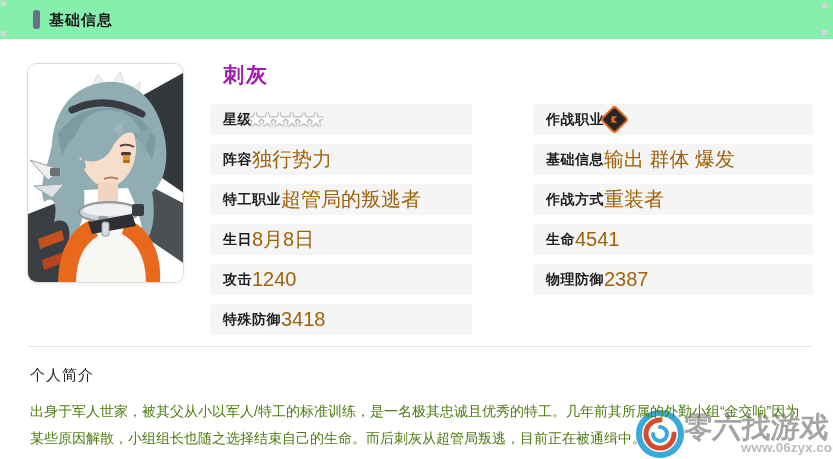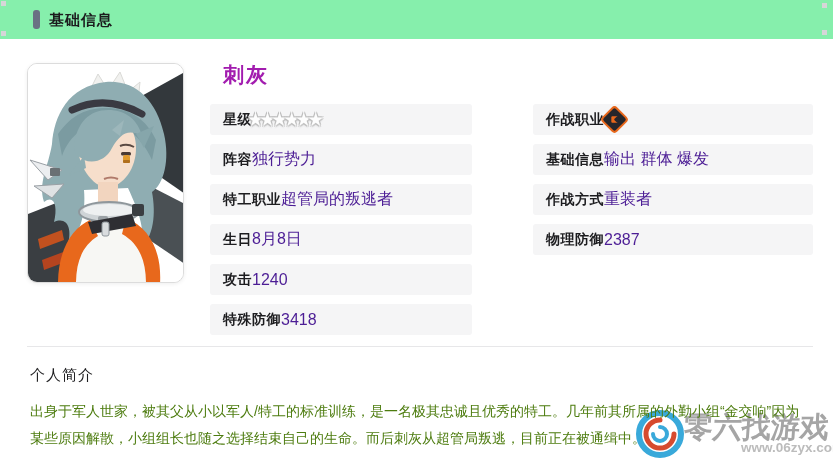--- a/index.html
+++ b/index.html
@@ -25,21 +25,21 @@
   
   .char-name{ position:absolute; left:223px; top:61px; font-size:21px; font-weight:bold; color:#a21caf; letter-spacing:2px; }
 
   
   .info-table{ position:absolute; top:104px; }
   .table-left{ left:210px; width:262px; }
   .table-right{ left:533px; width:280px; }
   .row{ height:31px; margin-bottom:9px; background:#f5f5f6; border-radius:3px;
     display:flex; align-items:center; justify-content:flex-start; padding:0 13px; }
   .lbl{ font-size:14px; font-weight:bold; color:#1d1d20; letter-spacing:.5px; }
-  .val{ font-size:16px; color:#4c1d95; text-align:right; }
+  .val{ font-size:20px; color:#a16207; text-align:right; }
 
   
   .stars{ display:flex; align-items:center; }
   .star{ font-size:19px; line-height:19px; color:#fdfdfd; margin-left:-5px;
     text-shadow:-1px -1px 0 #bfbfbf, 1px -1px 0 #bfbfbf, -1px 1px 0 #bfbfbf, 1px 1px 0 #c8c8c8, 0 2px 2px rgba(0,0,0,.12); }
 
   
   .class-icon{ width:21px; height:21px; transform:rotate(45deg); background:#26262b;
     border:2px solid #e8671b; border-radius:4px; position:relative; margin-right:5px; }
   .class-icon::after{ content:""; position:absolute; inset:4px; background:#e8671b;
@@ -173,20 +173,24 @@
     </div>
     <div class="row">
       <span class="lbl">基础信息</span>
       <span class="val">输出 群体 爆发</span>
     </div>
     <div class="row">
       <span class="lbl">作战方式</span>
       <span class="val">重装者</span>
     </div>
     <div class="row">
+      <span class="lbl">生命</span>
+      <span class="val">4541</span>
+    </div>
+    <div class="row">
       <span class="lbl">物理防御</span>
       <span class="val">2387</span>
     </div>
   </div>
 
   <div class="divider"></div>
 
   <div class="bio-title">个人简介</div>
   <div class="bio-text">
     <div>出身于军人世家，被其父从小以军人/特工的标准训练，是一名极其忠诚且优秀的特工。几年前其所属的外勤小组“金交响”因为</div>

